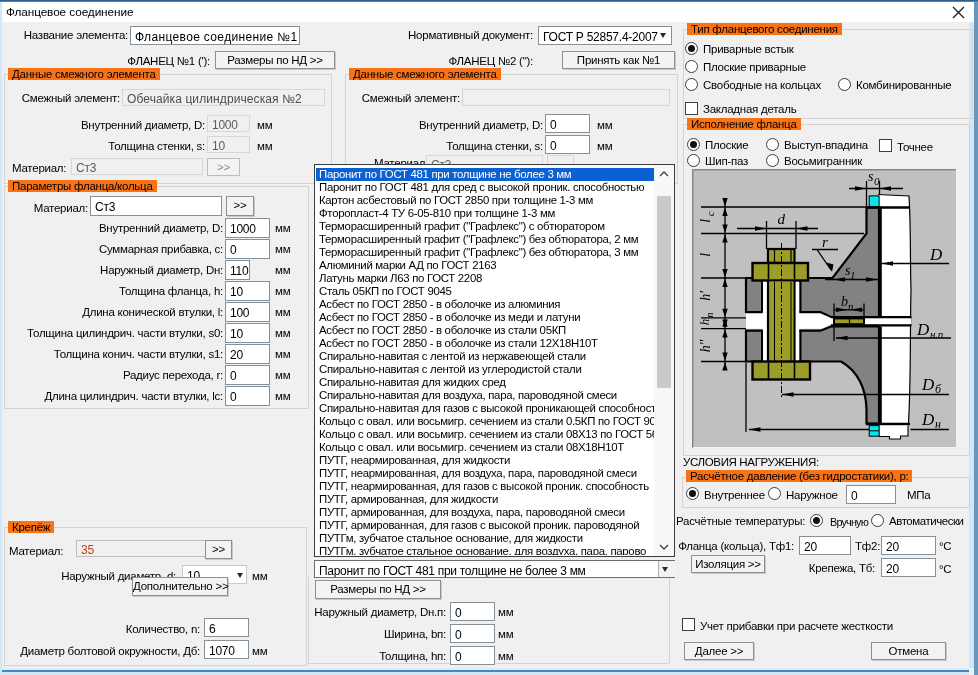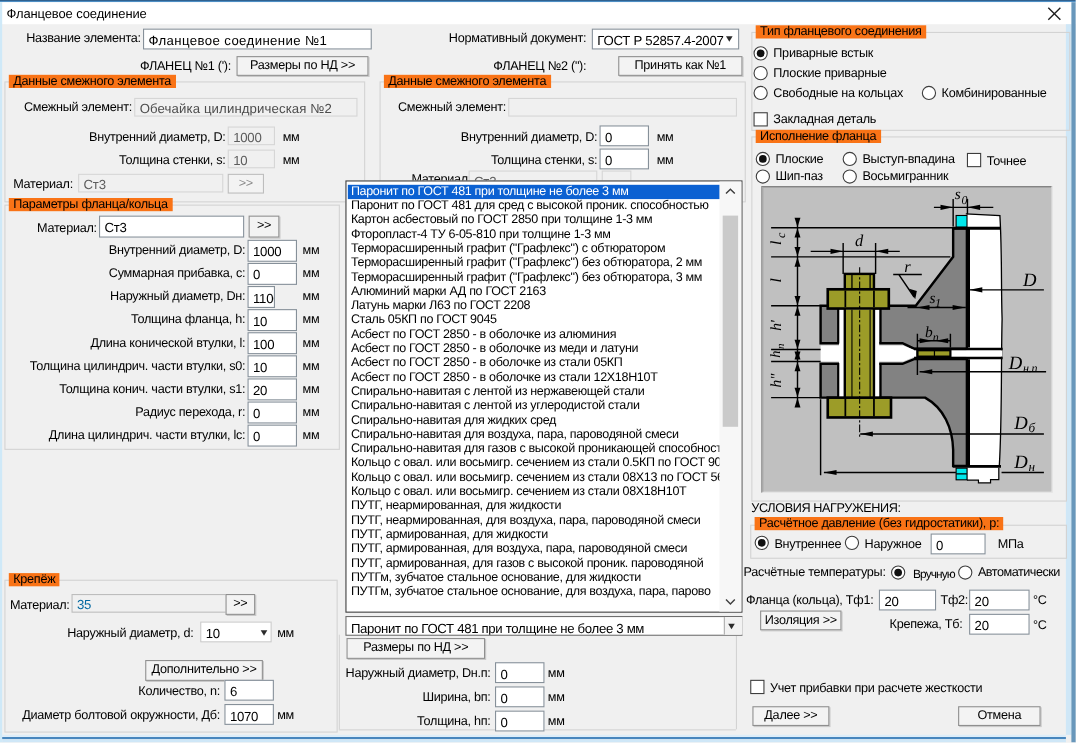--- a/index.html
+++ b/index.html
@@ -27,21 +27,21 @@
 <div style="position:absolute;left:974px;top:2px;width:4px;height:673px;background:#6897bb"></div>
 <div style="position:absolute;left:2px;top:668px;width:967px;height:2px;background:#ddedf9"></div>
 <div style="position:absolute;left:2px;top:670px;width:967px;height:2px;background:#4886bd"></div>
 <div style="position:absolute;left:2px;top:672px;width:967px;height:3px;background:#cfe7f7"></div>
 <div class="lbl" style="left:6px;top:5px;font-size:11.8px;letter-spacing:-0.1px">Фланцевое соединение</div>
 <svg style="position:absolute;left:951px;top:5px" width="15" height="15" viewBox="0 0 15 15">
       <path d="M2,2 L13,13 M2,13 L13,2" stroke="#1f1f1f" stroke-width="1.25"></path>
     </svg>
 
 <div class="lbl rl" style="left:-102px;top:29px;width:230px">Название элемента:</div>
-<div class="in" style="left:130px;top:26px;width:208px;letter-spacing:0.35px">Фланцевое соединение №1</div>
+<div class="in" style="left:130px;top:26px;width:170px;letter-spacing:0.35px">Фланцевое соединение №1</div>
 <div class="lbl rl" style="left:303px;top:29px;width:230px">Нормативный документ:</div>
 <div class="in" style="left:538px;top:26px;width:134px">ГОСТ Р 52857.4-2007</div>
 <div class="tri" style="left:660px;top:33px"></div>
 <div class="lbl rl" style="left:-20px;top:55px;width:230px">ФЛАНЕЦ №1 ('):</div>
 <div class="btn" style="left:215px;top:51px;width:120px;height:18px">Размеры по НД &gt;&gt;</div>
 <div class="lbl rl" style="left:303px;top:55px;width:230px">ФЛАНЕЦ №2 ("):</div>
 <div class="btn" style="left:562px;top:51px;width:113px;height:18px">Принять как №1</div>
 <div class="gb" style="left:4px;top:74px;width:326px;height:108px"></div>
 <div class="gl" style="left:8px;top:68px">Данные смежного элемента</div>
 <div class="lbl rl" style="left:-110px;top:92px;width:230px">Смежный элемент:</div>
@@ -83,27 +83,27 @@
 <div class="lbl" style="left:275px;top:348.0px">мм</div>
 <div class="lbl rl" style="left:-7px;top:369.0px;width:230px">Радиус перехода, r:</div>
 <div class="in" style="left:225px;top:365.0px;width:45px;height:20px">0</div>
 <div class="lbl" style="left:275px;top:369.0px">мм</div>
 <div class="lbl rl" style="left:-7px;top:390.0px;width:230px">Длина цилиндрич. части втулки, lc:</div>
 <div class="in" style="left:225px;top:386.0px;width:45px;height:20px">0</div>
 <div class="lbl" style="left:275px;top:390.0px">мм</div>
 <div class="gb" style="left:4px;top:527px;width:301px;height:137px"></div>
 <div class="gl" style="left:8px;top:521px">Крепёж</div>
 <div class="lbl" style="left:9px;top:545px">Материал:</div>
-<div class="din" style="left:65px;top:540px;width:156px;color:#0369a1;border-color:#bdbdbd">35</div>
+<div class="din" style="left:76px;top:540px;width:156px;color:#c2410c;border-color:#bdbdbd">35</div>
 <div class="btn" style="left:205px;top:540px;width:27px;height:19px">&gt;&gt;</div>
 <div class="lbl rl" style="left:-54px;top:570px;width:230px">Наружный диаметр, d:</div>
 <div class="in" style="left:182px;top:565px;width:65px;height:19px;border-color:#c9c9c9">10</div>
 <div class="tri" style="left:237px;top:573px"></div>
 <div class="lbl" style="left:252px;top:570px">мм</div>
-<div class="btn" style="left:132px;top:600px;width:107px;height:19px">Дополнительно &gt;&gt;</div>
+<div class="btn" style="left:132px;top:577px;width:96px;height:19px">Дополнительно &gt;&gt;</div>
 <div class="lbl rl" style="left:-30px;top:623px;width:230px">Количество, n:</div>
 <div class="in" style="left:204px;top:618px;width:45px">6</div>
 <div class="lbl rl" style="left:-30px;top:645px;width:230px">Диаметр болтовой окружности, Дб:</div>
 <div class="in" style="left:204px;top:640px;width:45px">1070</div>
 <div class="lbl" style="left:252px;top:645px">мм</div>
 <div class="gb" style="left:345px;top:74px;width:331px;height:108px"></div>
 <div class="gl" style="left:349px;top:68px">Данные смежного элемента</div>
 <div class="lbl rl" style="left:230px;top:92px;width:230px">Смежный элемент:</div>
 <div class="din" style="left:462px;top:89px;width:208px"></div>
 <div class="lbl rl" style="left:313px;top:119px;width:230px">Внутренний диаметр, D:</div>
@@ -138,20 +138,21 @@
 <li>Спирально-навитая с лентой из нержавеющей стали</li>
 <li>Спирально-навитая с лентой из углеродистой стали</li>
 <li>Спирально-навитая для жидких сред</li>
 <li>Спирально-навитая для воздуха, пара, пароводяной смеси</li>
 <li>Спирально-навитая для газов с высокой проникающей способност</li>
 <li>Кольцо с овал. или восьмигр. сечением из стали 0.5КП по ГОСТ 90</li>
 <li>Кольцо с овал. или восьмигр. сечением из стали 08Х13 по ГОСТ 56</li>
 <li>Кольцо с овал. или восьмигр. сечением из стали 08Х18Н10Т</li>
 <li>ПУТГ, неармированная, для жидкости</li>
 <li>ПУТГ, неармированная, для воздуха, пара, пароводяной смеси</li>
+<li>ПУТГ, неармированная, для газов с высокой проник. способность</li>
 <li>ПУТГ, армированная, для жидкости</li>
 <li>ПУТГ, армированная, для воздуха, пара, пароводяной смеси</li>
 <li>ПУТГ, армированная, для газов с высокой проник. пароводяной</li>
 <li>ПУТГм, зубчатое стальное основание, для жидкости</li>
 <li>ПУТГм, зубчатое стальное основание, для воздуха, пара, парово</li>
 </ul>
       </div>
 <div style="position:absolute;right:0px;top:0px;width:20px;height:391px;background:#f7f7f7">
  <svg style="position:absolute;left:5px;top:5px" width="10" height="8">
           <path d="M1,6 L5,2 L9,6" fill="none" stroke="#3f3f3f" stroke-width="1.3"></path>

